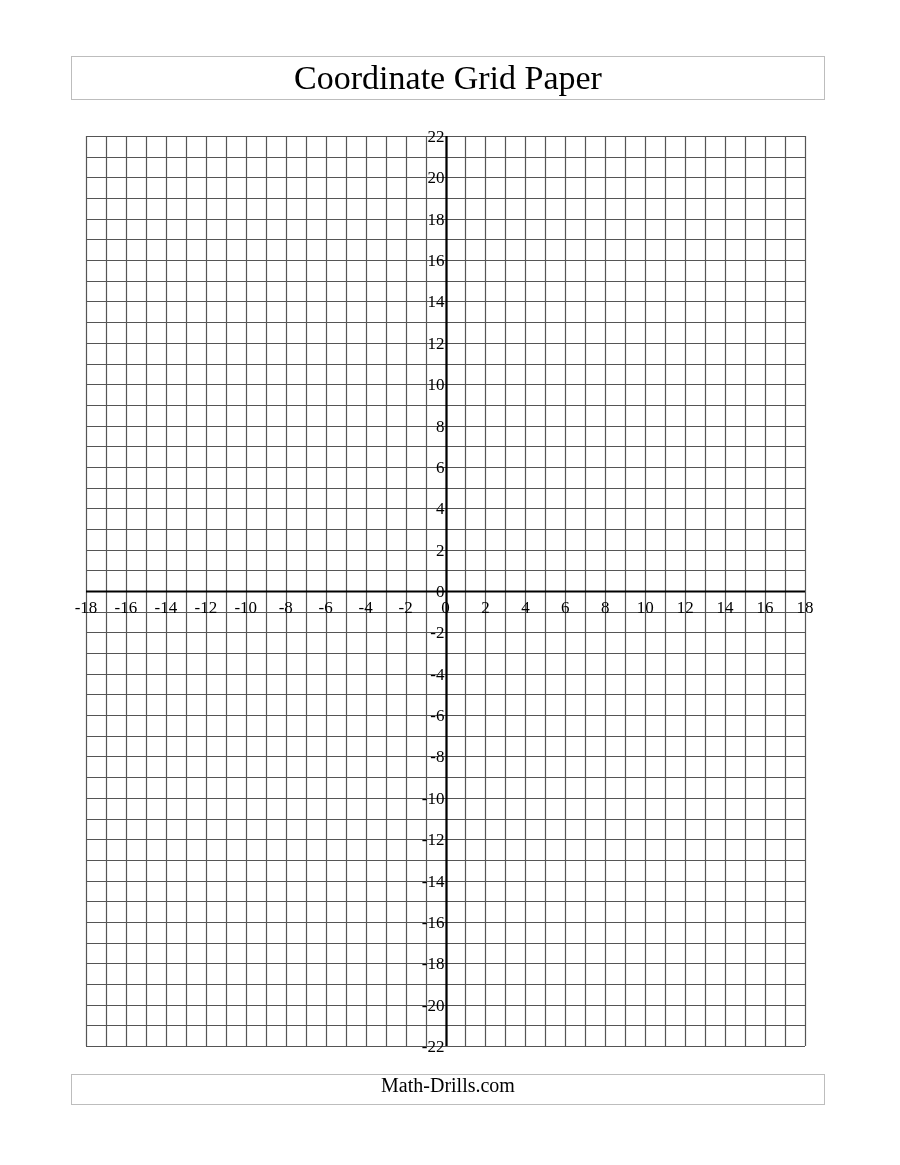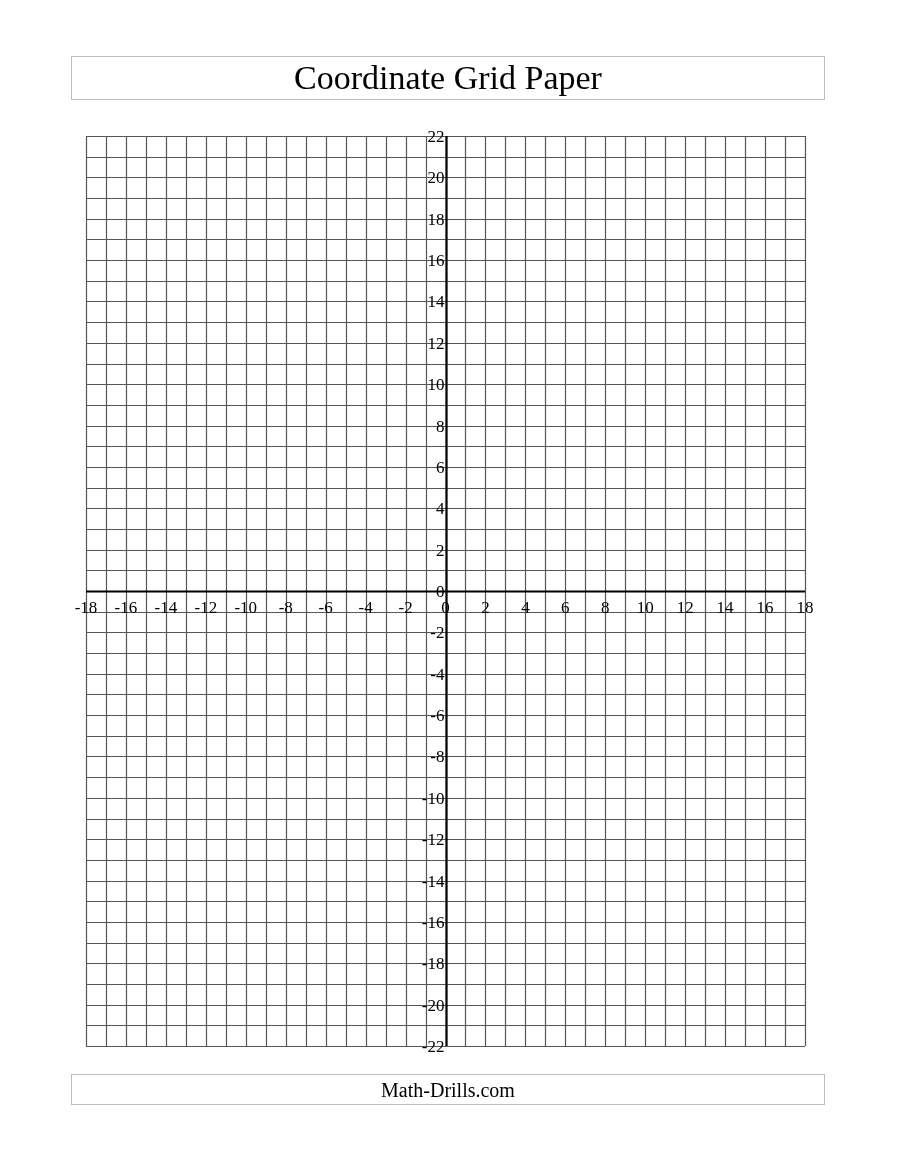--- a/index.html
+++ b/index.html
@@ -2,21 +2,21 @@
 <html><head>
 <meta charset="utf-8">
 <style>
   html, body { margin: 0; padding: 0; background: #ffffff; }
   body { width: 900px; height: 1165px; position: relative; overflow: hidden;
          font-family: "Liberation Serif", serif; color: #000; }
   .title-box { position: absolute; left: 71px; top: 56px; width: 752px; height: 42px;
                border: 1px solid #bdbdbd; display: flex; align-items: center; justify-content: center; }
   .title-text { font-size: 34px; line-height: 1; }
   .footer-box { position: absolute; left: 71px; top: 1074px; width: 752px; height: 29px;
-                border: 1px solid #bdbdbd; display: flex; align-items: center; justify-content: center; }
+                border: 1px solid #bdbdbd; display: flex; align-items: flex-start; justify-content: center; }
   .footer-text { font-size: 20px; line-height: 1; }
   #grid-svg { position: absolute; left: 0; top: 0; }
   .tick { font-family: "Liberation Serif", serif; font-size: 17px; fill: #000; }
 </style>
 </head>
 <body>
 
 <div class="title-box">
   <span class="title-text">Coordinate Grid Paper</span>
 </div>

